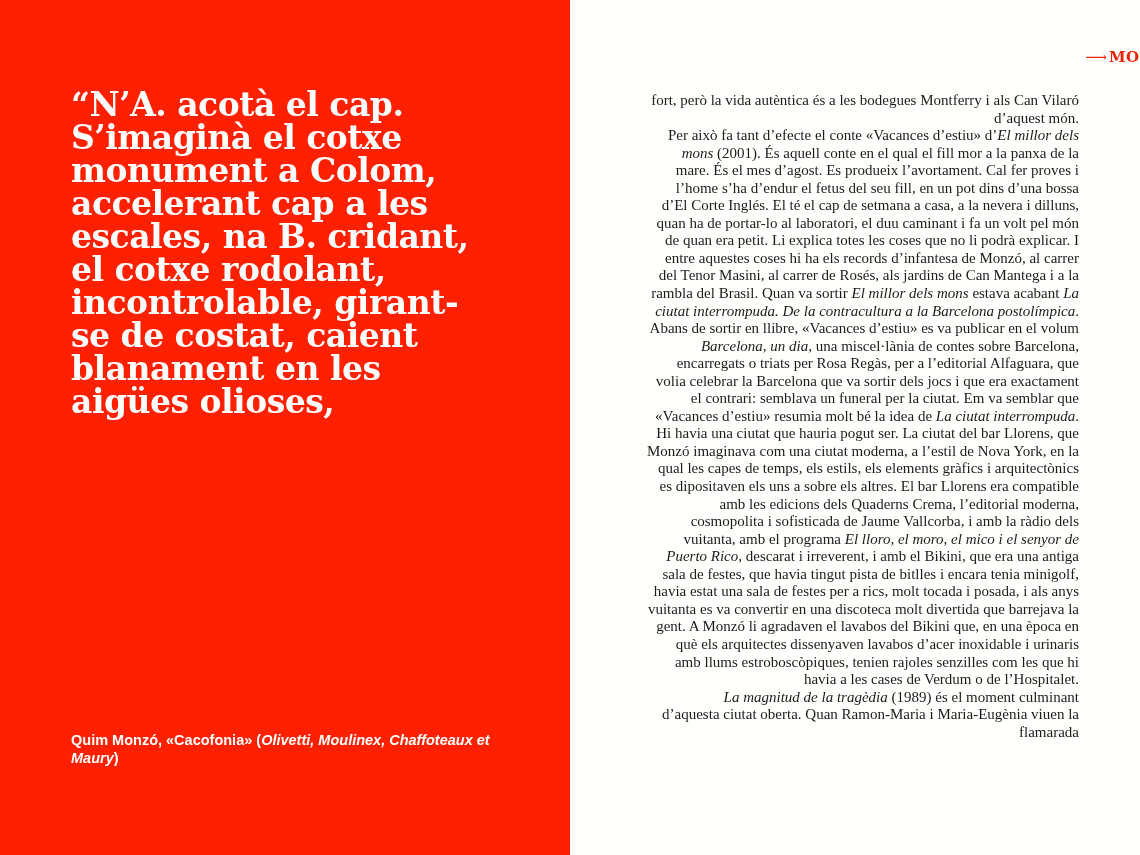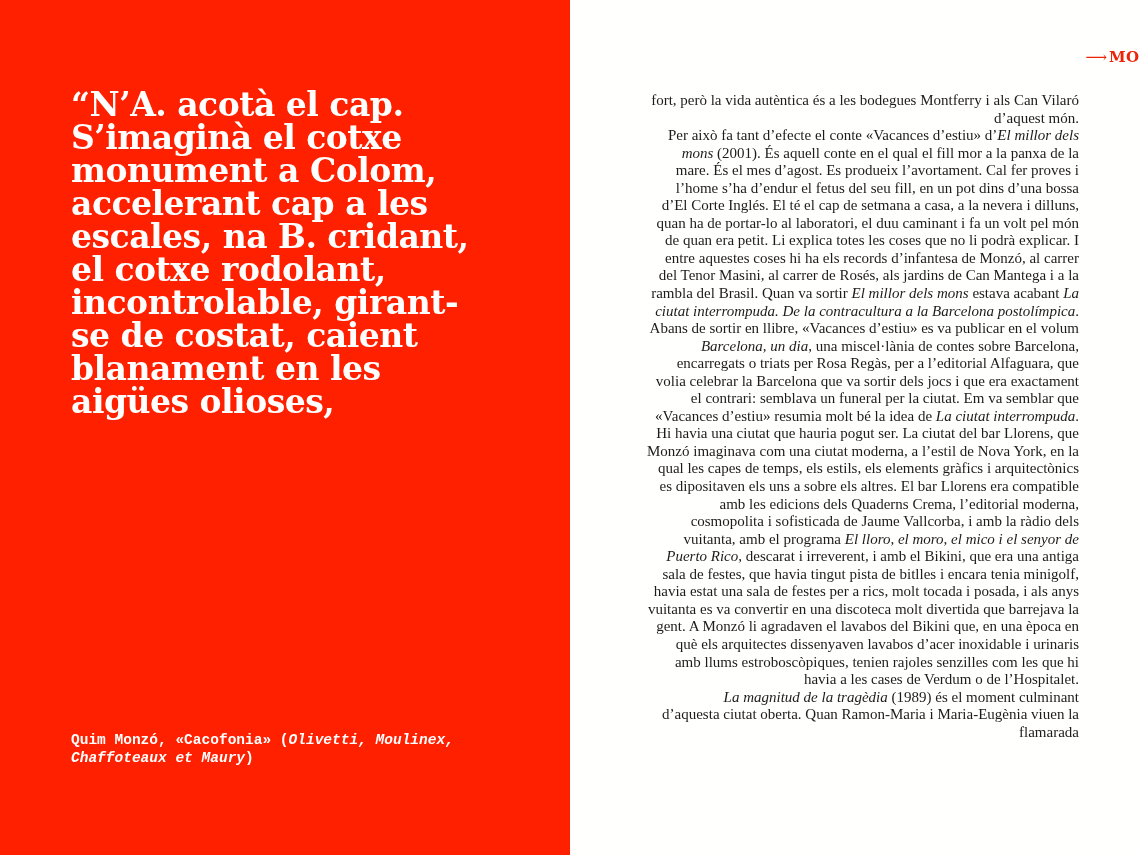--- a/index.html
+++ b/index.html
@@ -17,21 +17,21 @@
     font-family: "DejaVu Serif", serif;
     font-weight: bold;
     font-size: 33px;
     line-height: 33px;
     letter-spacing: -0.5px;
   }
   .quote-line { white-space: nowrap; }
   .quote-caption {
     position: absolute; left: 71px; top: 731px; width: 470px;
     color: #ffffff;
-    font-family: Liberation Mono, monospace;
+    font-family: Liberation Sans, sans-serif;
     font-weight: bold;
     font-size: 14.5px;
     line-height: 18px;
   }
   .quote-caption .cap-italic { font-style: italic; }
 
   
   #page-right {
     position: absolute; left: 570px; top: 0; width: 683px; height: 855px;
     background: #fffffd;

